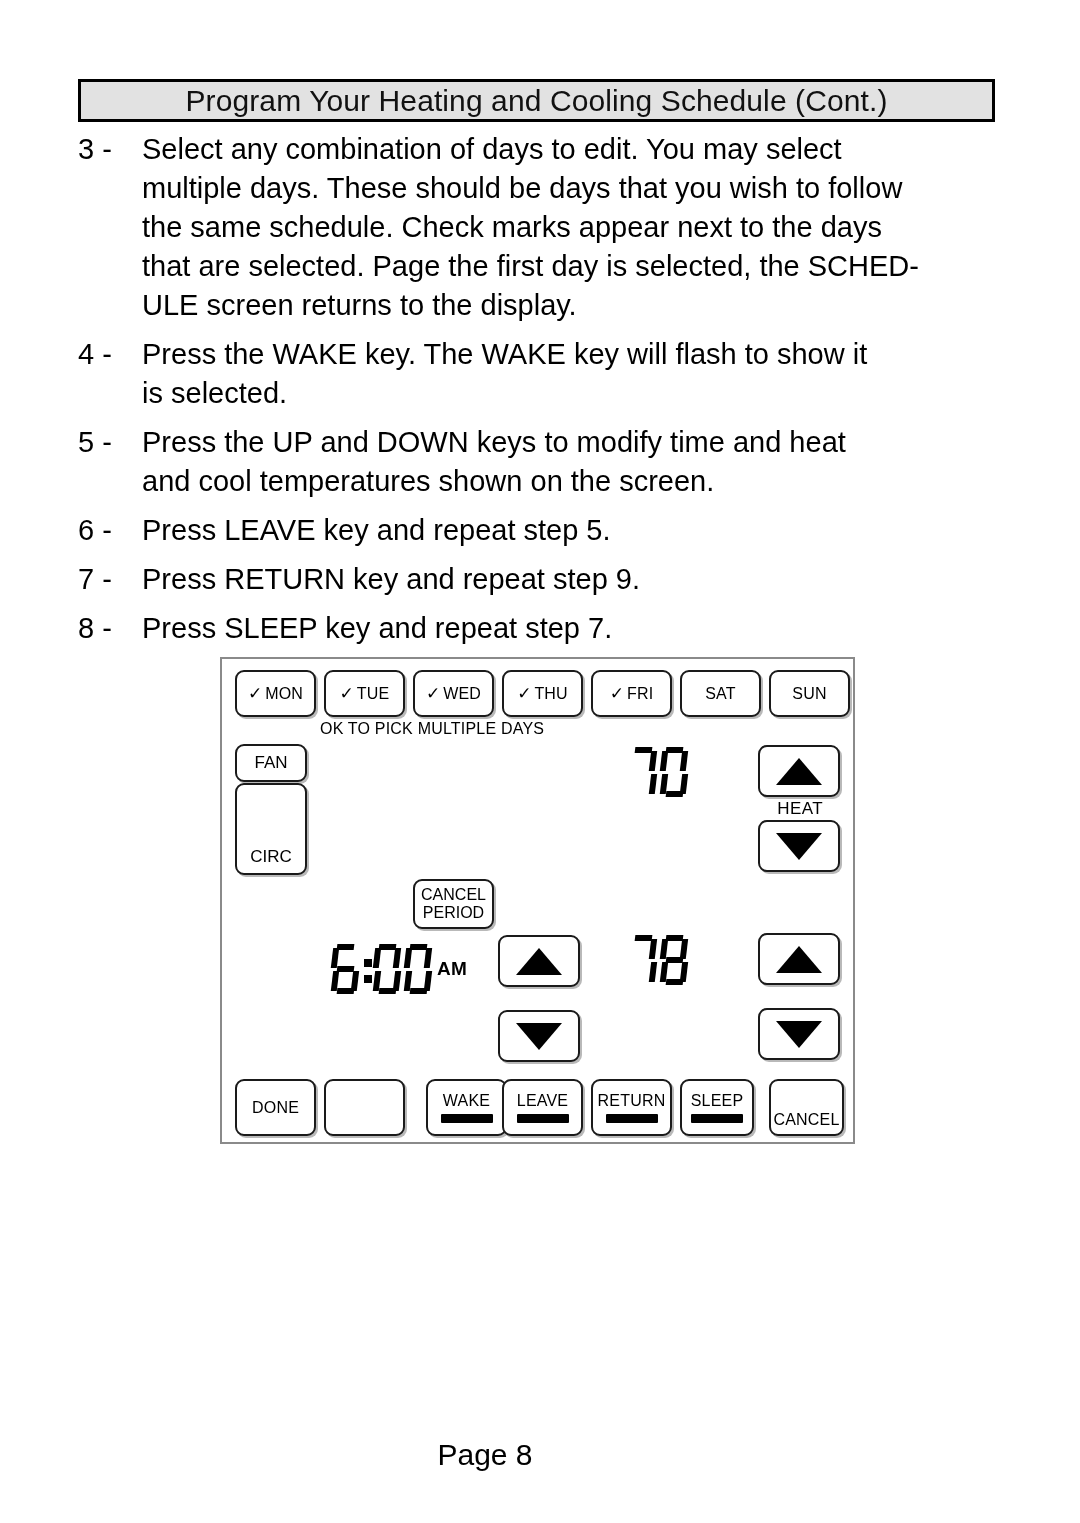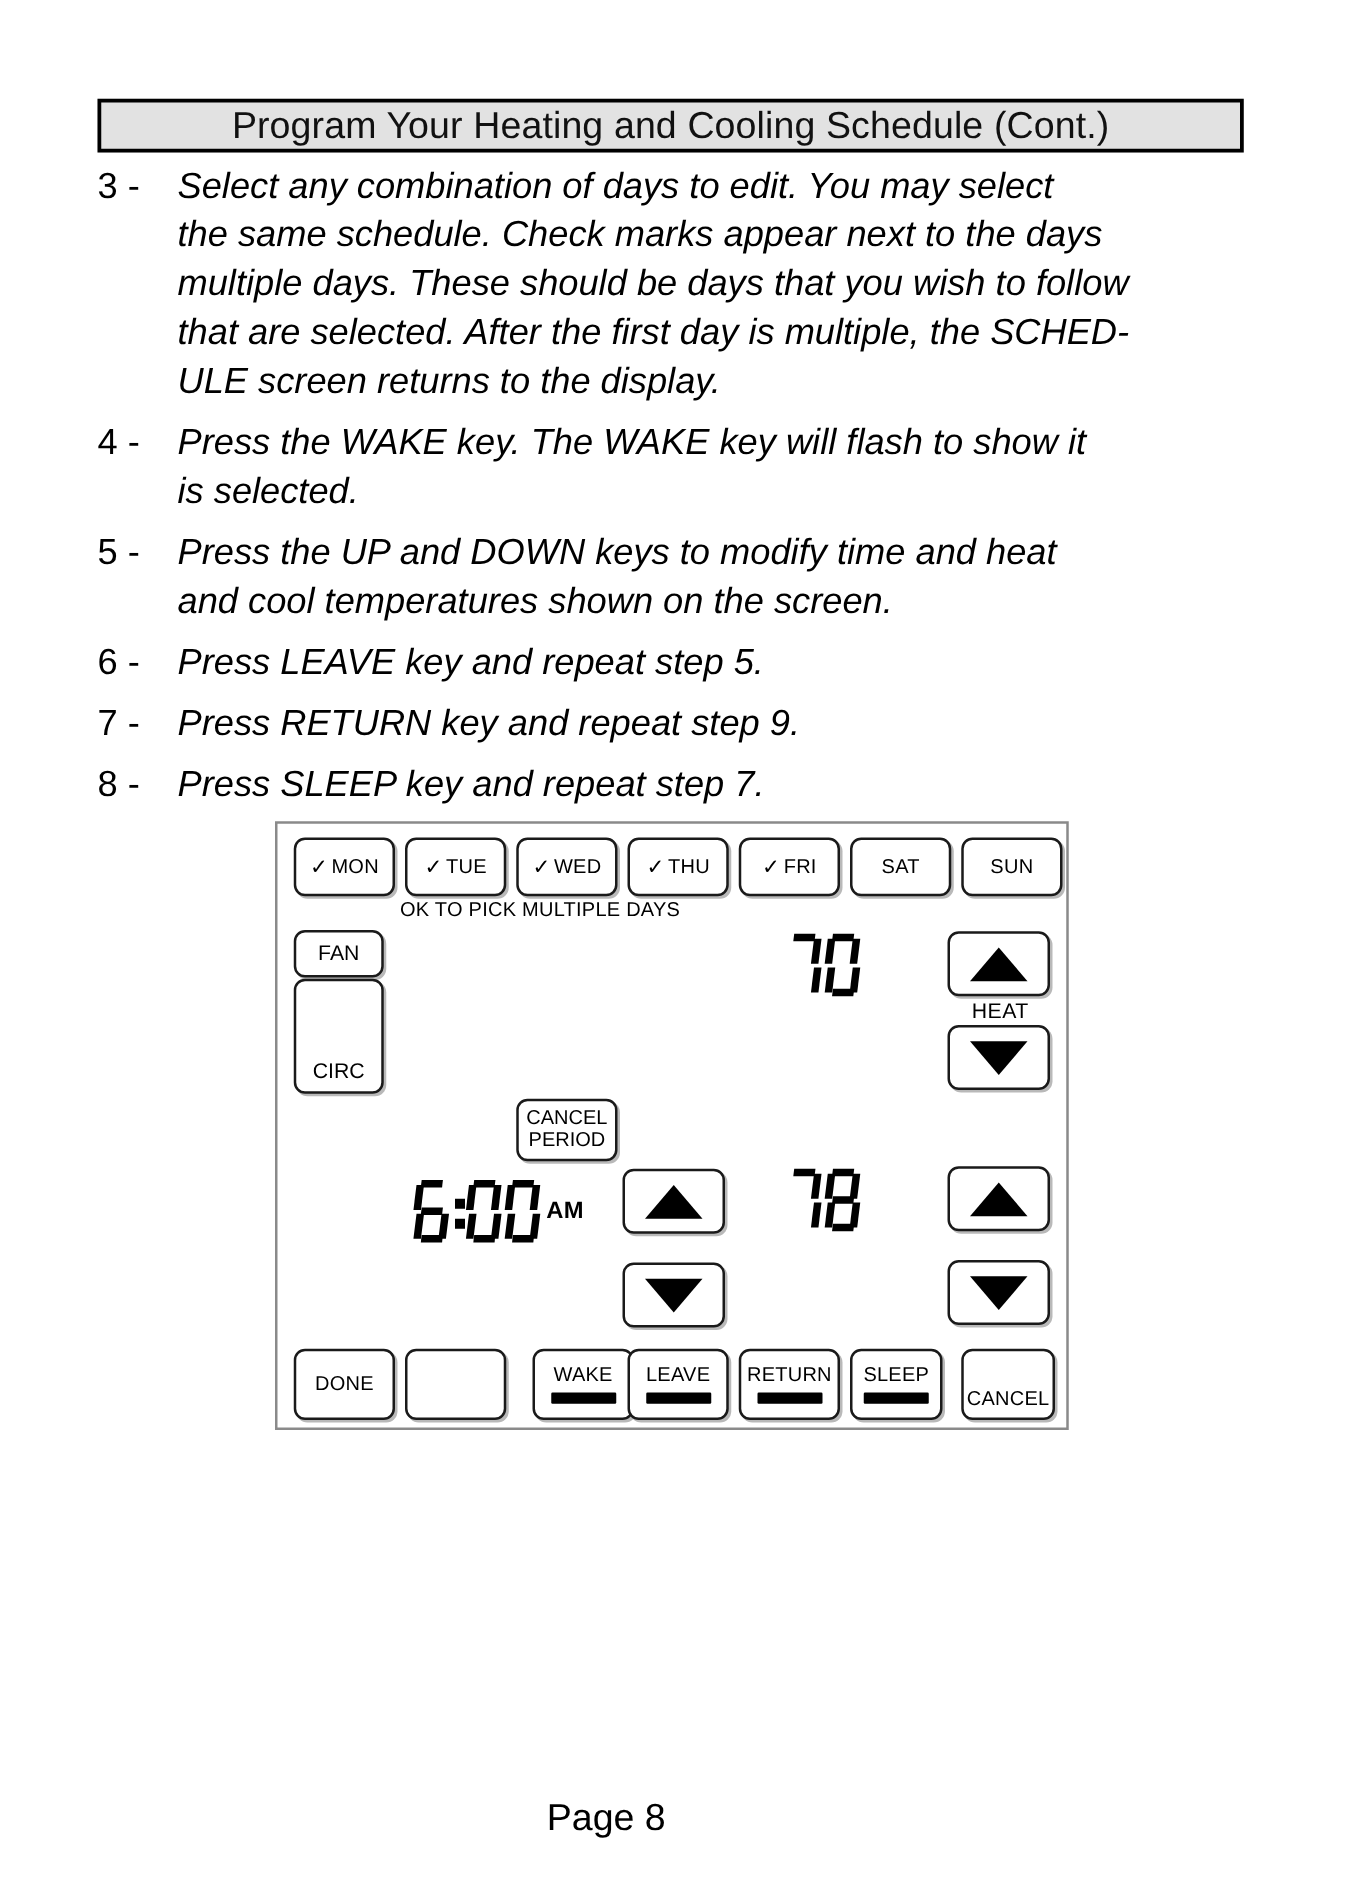--- a/index.html
+++ b/index.html
@@ -54,21 +54,20 @@
     flex: 0 0 64px;
     font-size: 29px;
     line-height: 39px;
     text-align: left;
     white-space: nowrap;
   }
   .step-body {
     font-size: 29px;
     line-height: 39px;
     flex: 1;
-    font-style: italic;
   }
   .step-body .ln { display: block; white-space: nowrap; }
 
   
   #thermostat {
     position: absolute;
     left: 220px;
     top: 657px;
     width: 635px;
     height: 487px;
@@ -184,23 +183,23 @@
 
 <div id="title-bar">
   <span class="title-text">Program Your Heating and Cooling Schedule (Cont.)</span>
 </div>
 
 <div id="instructions">
     <div class="step">
       <div class="step-num">3 -</div>
       <div class="step-body">
         <span class="ln">Select any combination of days to edit. You may select</span>
+        <span class="ln">multiple days. These should be days that you wish to follow</span>
         <span class="ln">the same schedule. Check marks appear next to the days</span>
-        <span class="ln">multiple days. These should be days that you wish to follow</span>
-        <span class="ln">that are selected. After the first day is multiple, the SCHED-</span>
+        <span class="ln">that are selected. Page the first day is selected, the SCHED-</span>
         <span class="ln">ULE screen returns to the display.</span>
       </div>
     </div>
     <div class="step">
       <div class="step-num">4 -</div>
       <div class="step-body">
         <span class="ln">Press the WAKE key. The WAKE key will flash to show it</span>
         <span class="ln">is selected.</span>
       </div>
     </div>

